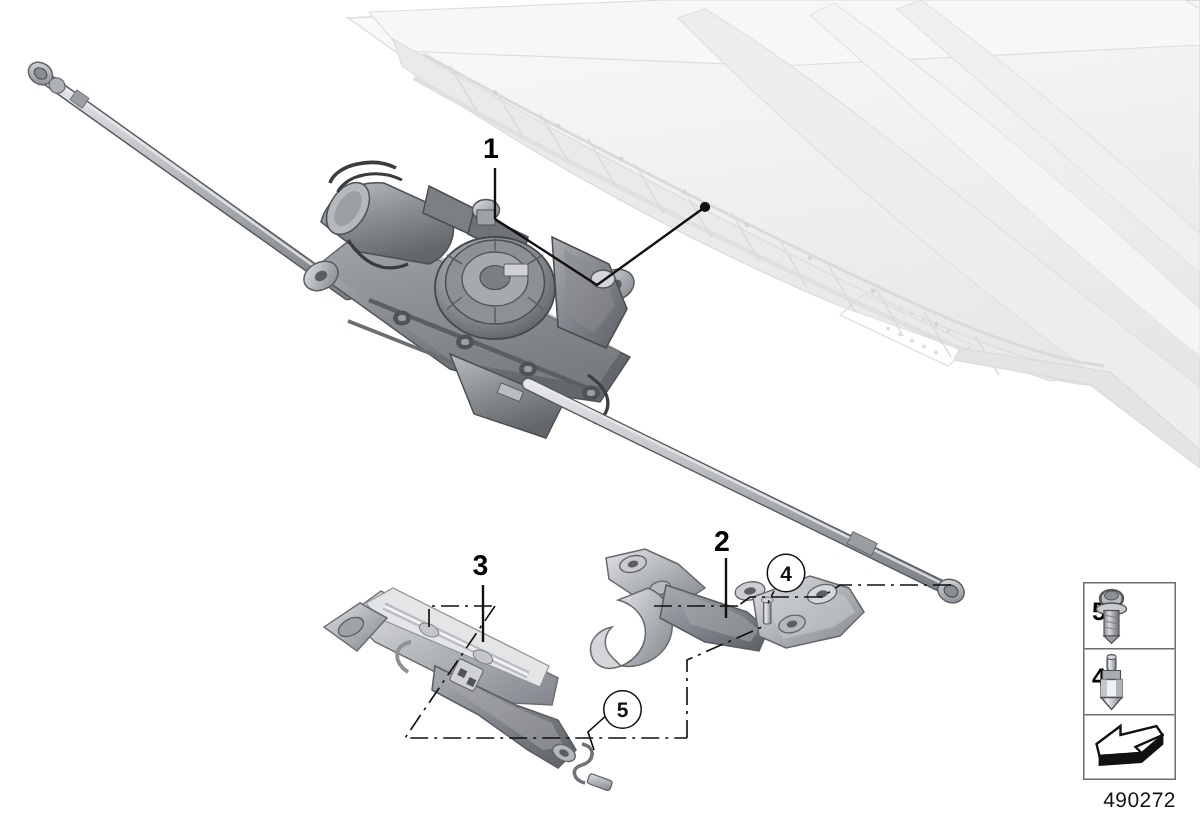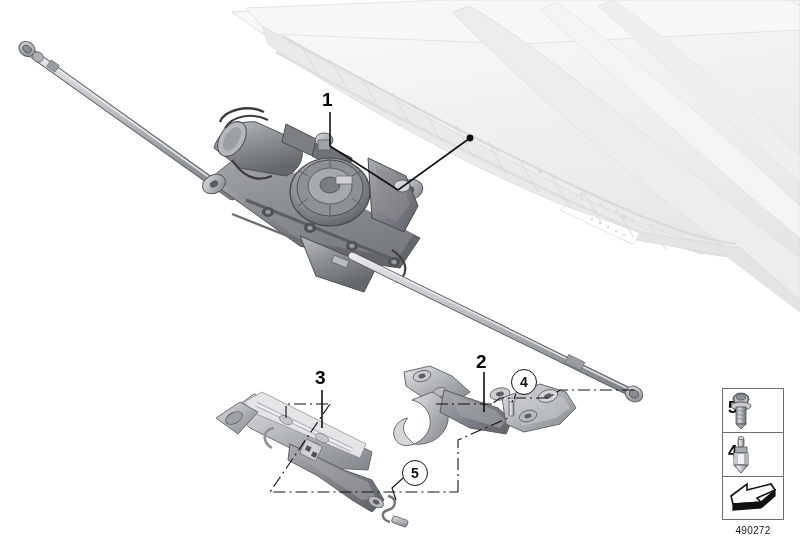--- a/index.html
+++ b/index.html
@@ -11,21 +11,21 @@
   .circ{position:absolute;width:24px;height:24px;border:1.6px solid #111;border-radius:50%;
         display:flex;align-items:center;justify-content:center;font-size:14px;font-weight:bold;
         color:#111;background:#fff;font-family:"Liberation Sans",sans-serif;}
   #legendbox{position:absolute;left:722px;top:388px;width:62px;height:132px;border:1.3px solid #6d6d6d;
              background:#fff;box-sizing:border-box;}
   .legrow{position:relative;height:44px;border-bottom:1.3px solid #6d6d6d;box-sizing:border-box;}
   .legrow:last-child{border-bottom:none;}
   .legnum{position:absolute;left:5px;top:9px;font-size:17px;font-weight:bold;color:#000;
           font-family:"Liberation Sans",sans-serif;}
   .legart{position:absolute;right:3px;top:0;width:36px;height:44px;}
-  #diagnum{position:absolute;left:722px;top:525px;width:62px;text-align:center;font-size:10px;
+  #diagnum{position:absolute;left:722px;top:525px;width:62px;text-align:right;font-size:14px;
            letter-spacing:.3px;color:#111;font-family:"Liberation Sans",sans-serif;}
 </style>
 </head>
 <body>
 
 <div id="stage">
 
   <svg width="800" height="560" viewBox="0 0 800 560">
     <defs>
       <linearGradient id="gRod" x1="0" y1="0" x2="0" y2="1">

